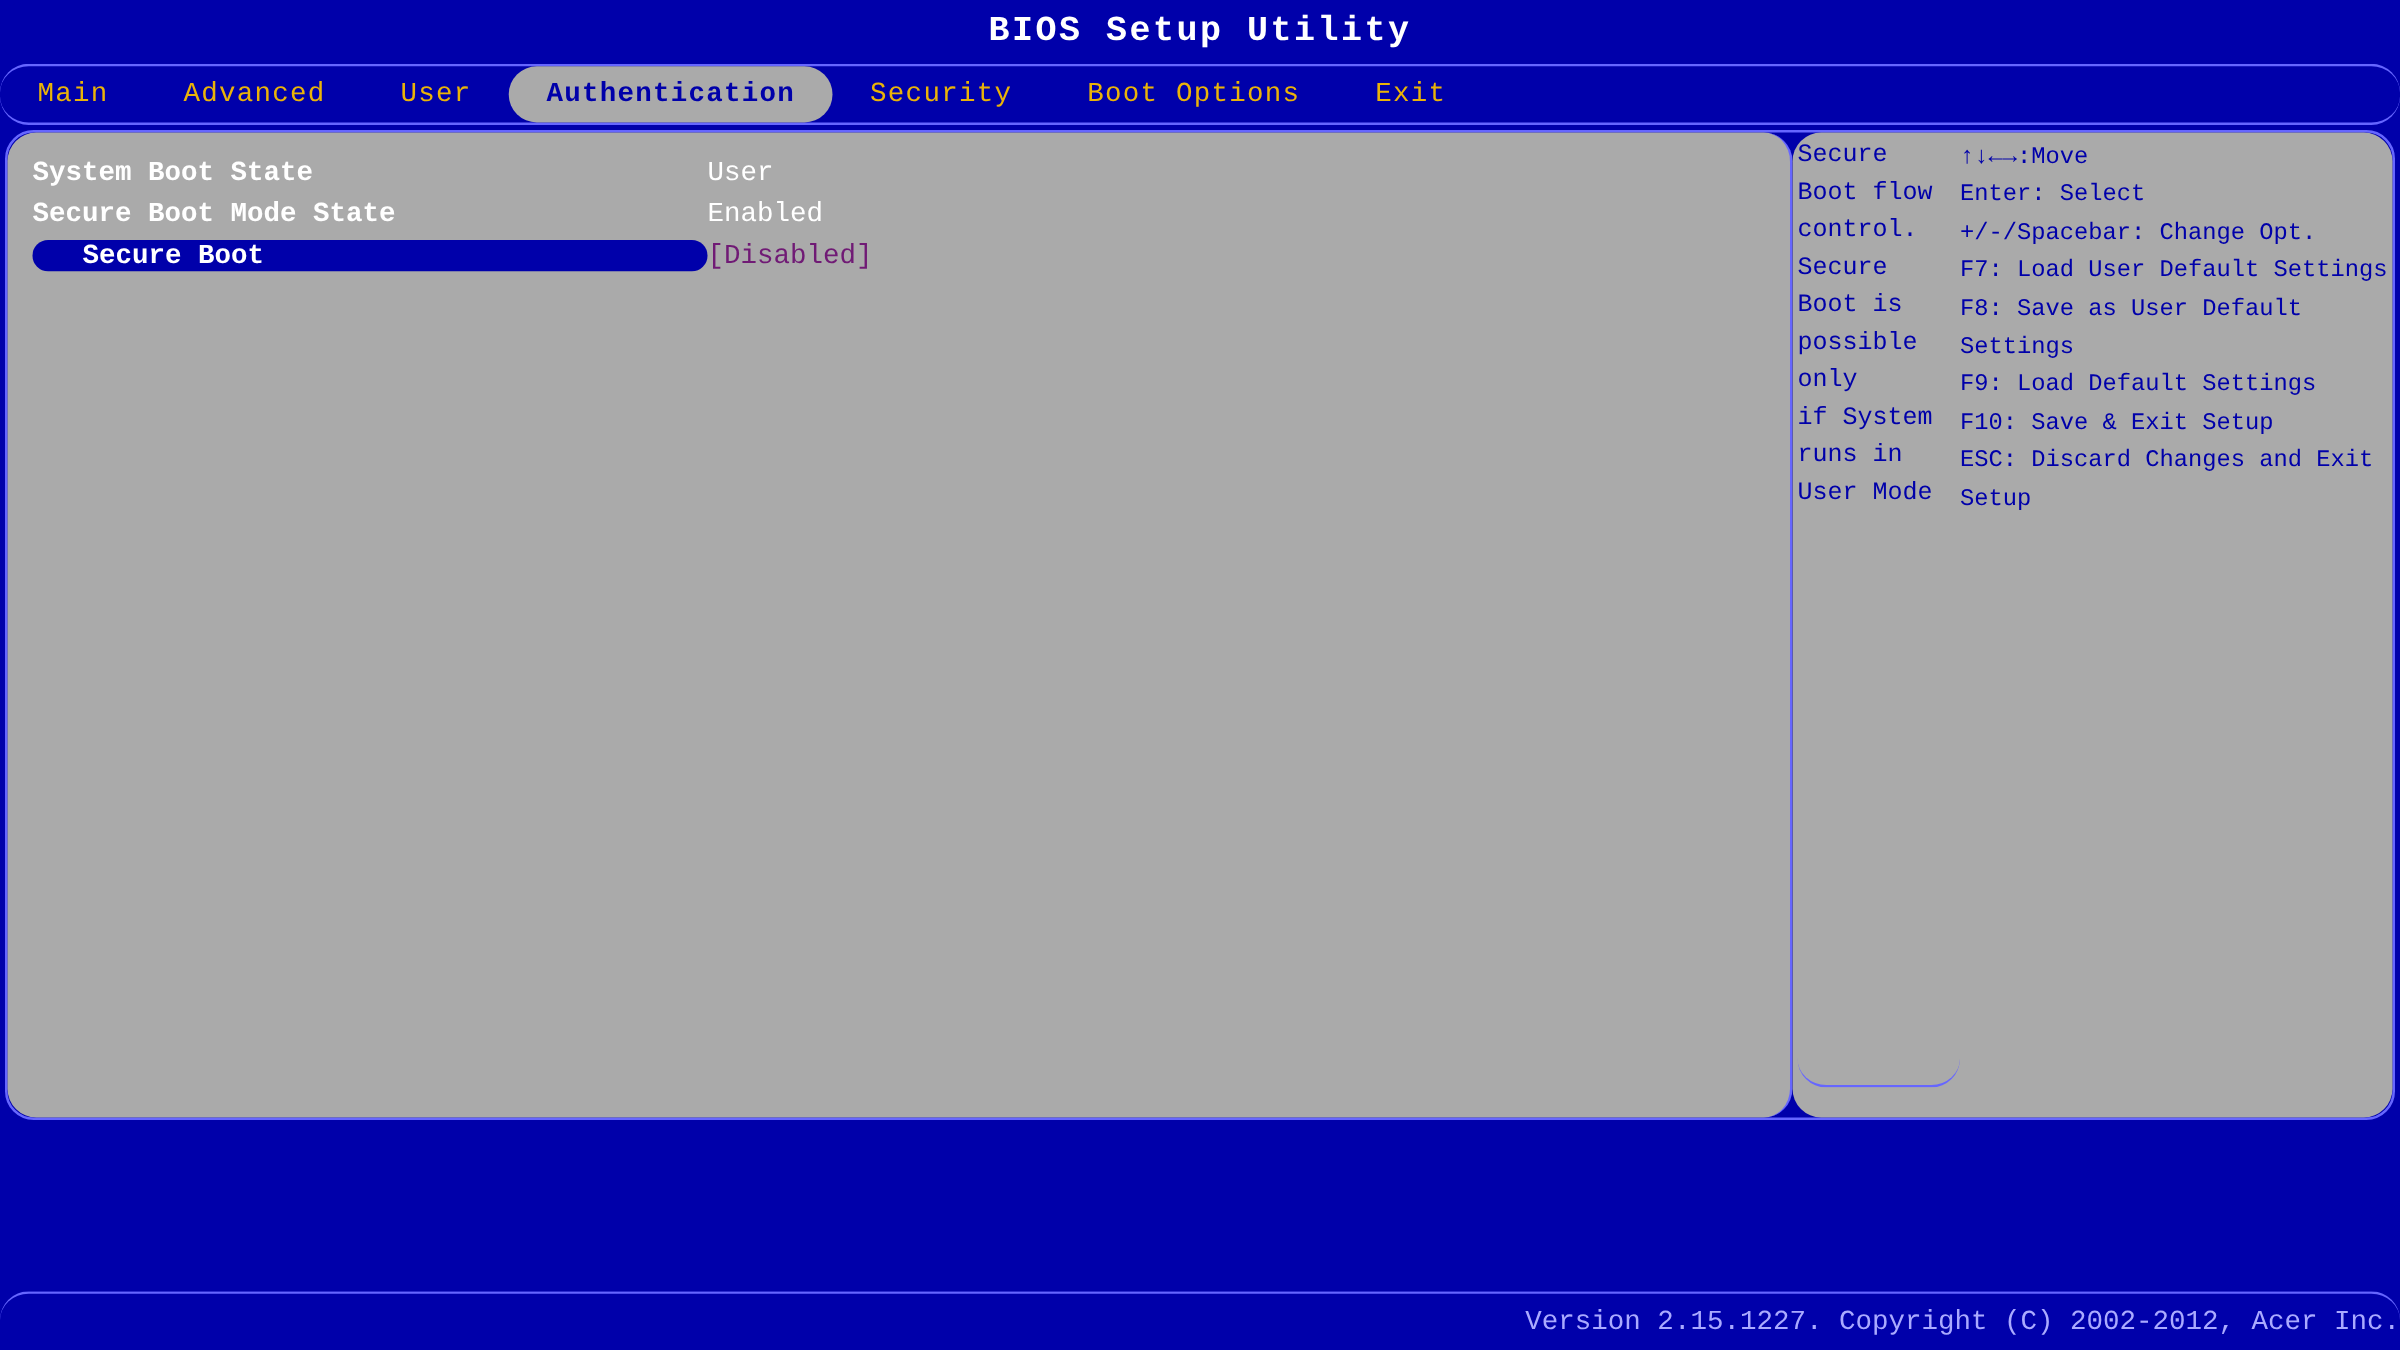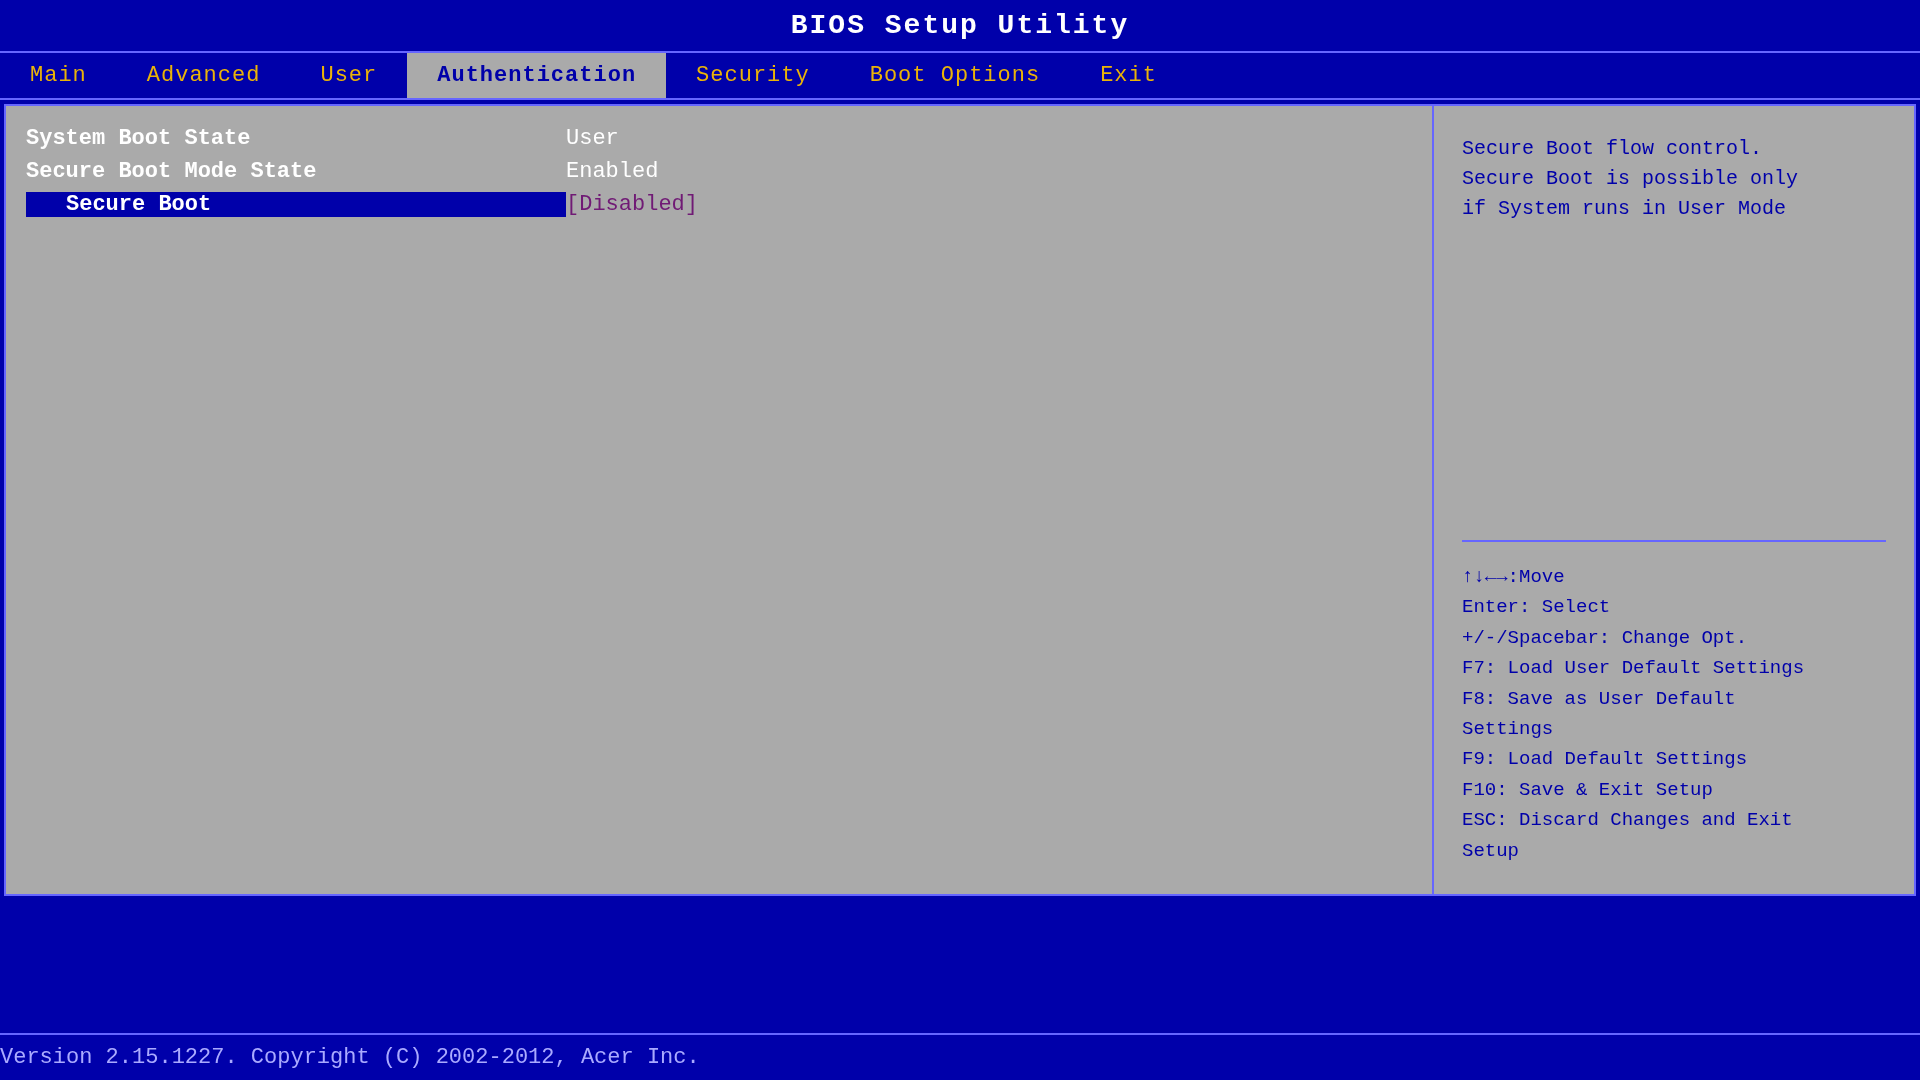--- a/index.html
+++ b/index.html
@@ -1,18 +1,19 @@
 <!DOCTYPE html>
 <html><head>
   <meta charset="utf-8">
   <style>
     * {
       margin: 0;
       padding: 0;
       box-sizing: border-box;
+      border-radius: 23px;
     }
 
     body {
       width: 1920px;
       height: 1080px;
       background-color: #0000aa;
       font-family: 'Courier New', Courier, monospace;
       overflow: hidden;
     }
 
@@ -85,23 +86,23 @@
       color: #ffffff;
     }
 
     .setting-value.bracket {
       color: #701a75;
     }
 
     .side-panel {
       width: 480px;
       background-color: #aaaaaa;
-      padding: 28px;
+      padding: 4px;
       display: flex;
-      flex-direction: column;
+      flex-direction: row;
     }
 
     .help-text {
       color: #0000aa;
       font-size: 20px;
       font-family: 'Courier New', Courier, monospace;
       line-height: 1.5;
       border-bottom: 2px solid #6666ff;
       padding-bottom: 20px;
       margin-bottom: 20px;
@@ -111,21 +112,21 @@
     .key-help {
       color: #0000aa;
       font-size: 19px;
       font-family: 'Courier New', Courier, monospace;
       line-height: 1.6;
     }
 
     .status-bar {
       background-color: #0000aa;
       border-top: 2px solid #6666ff;
-      text-align: left;
+      text-align: right;
       padding: 10px 0;
       color: #aaaaff;
       font-size: 22px;
       font-family: 'Courier New', Courier, monospace;
       position: absolute;
       bottom: 0;
       width: 1920px;
     }
   </style>
 </head>

